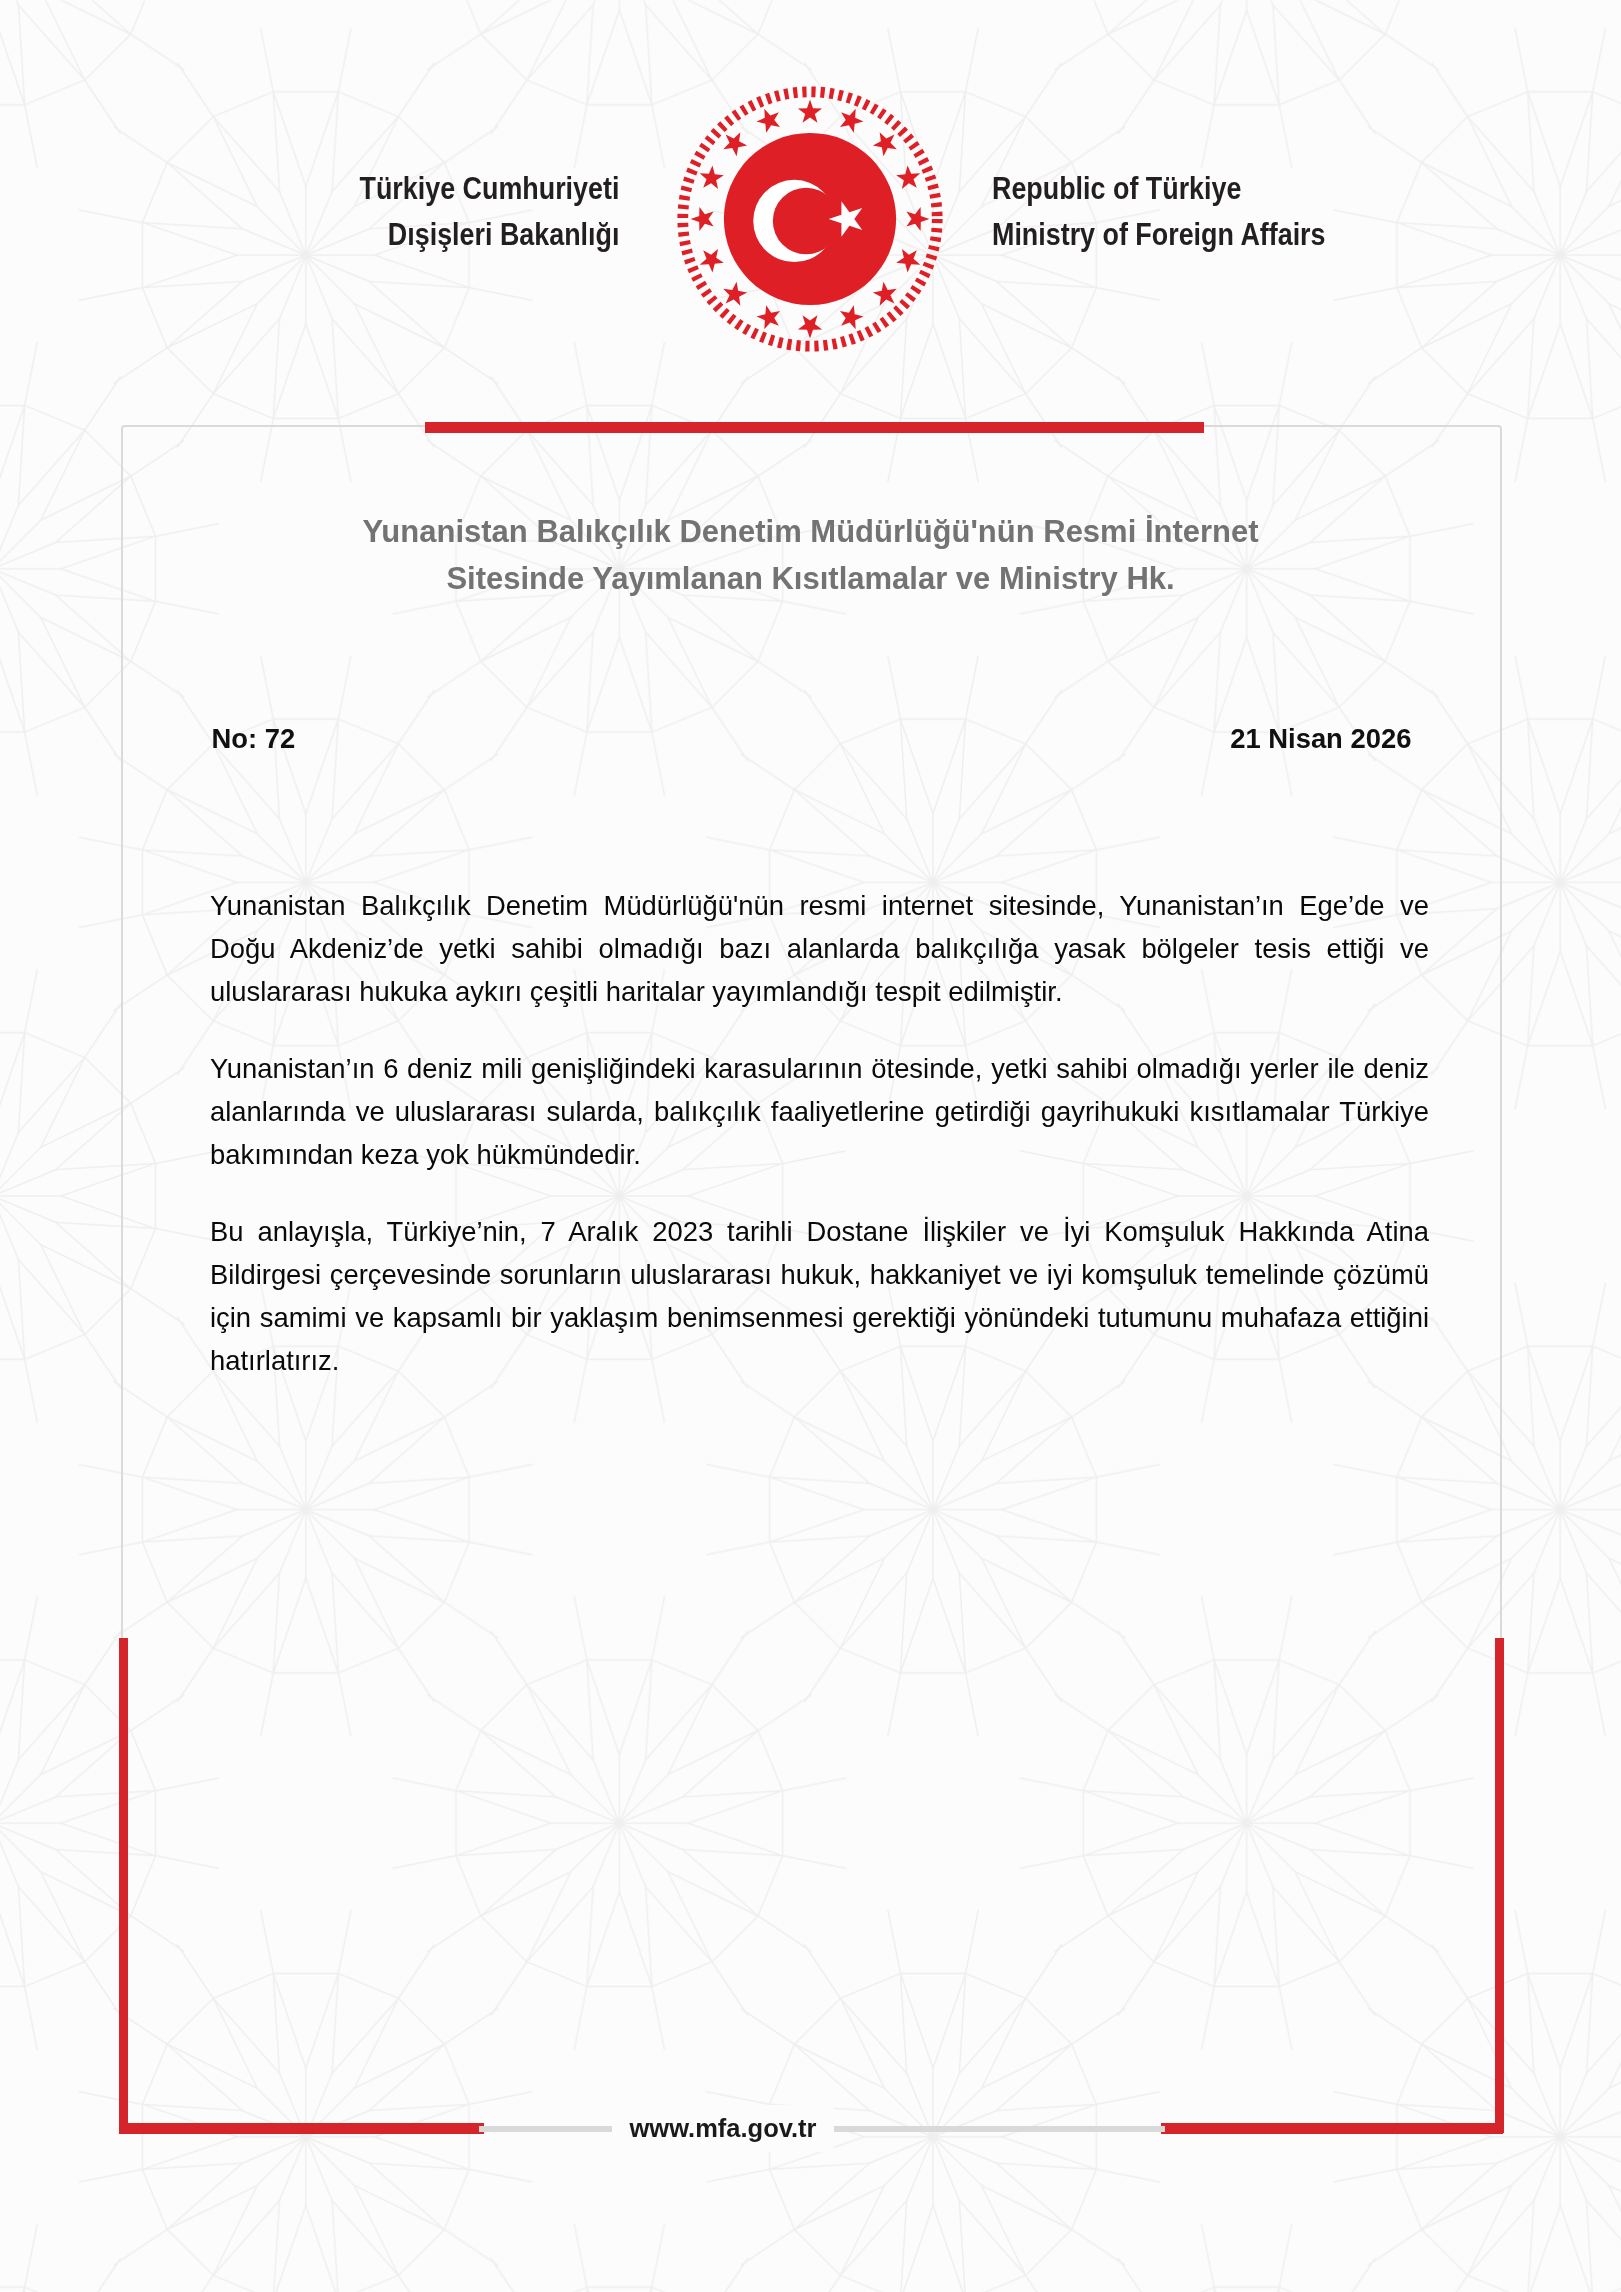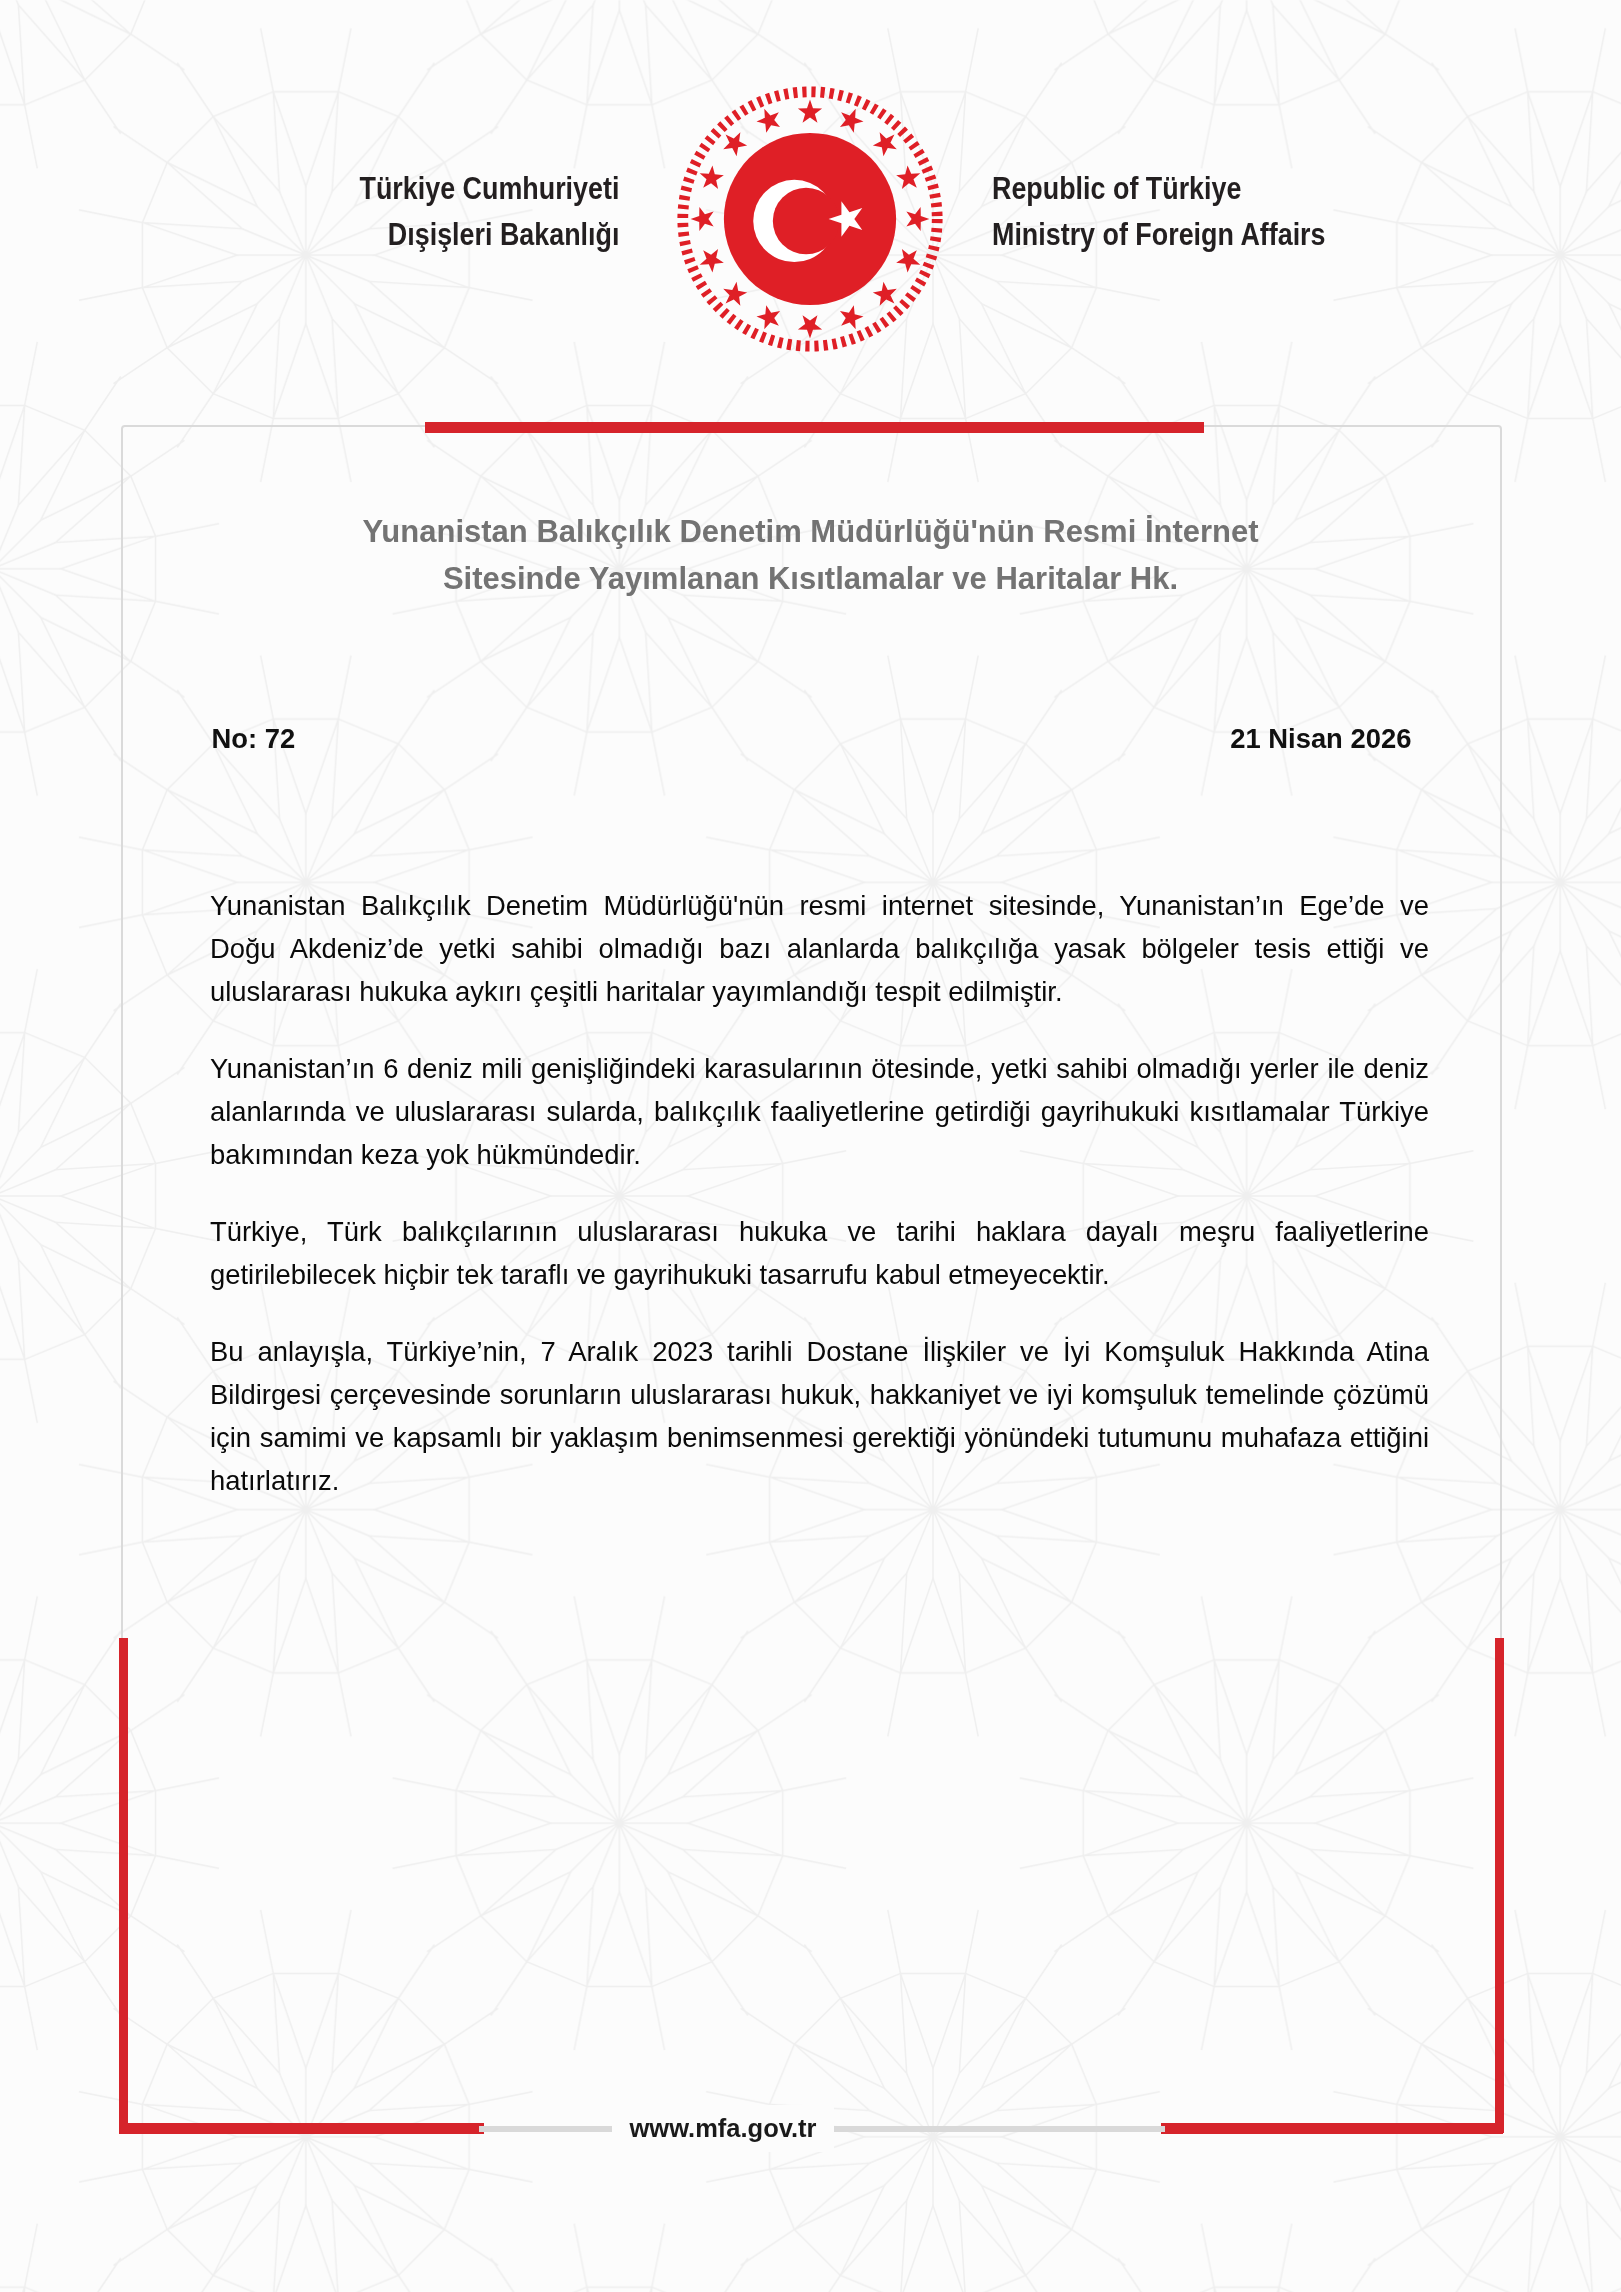--- a/index.html
+++ b/index.html
@@ -205,32 +205,31 @@
   <div class="frame"></div>
   <div class="bar bar-top"></div>
   <div class="bar bar-left"></div>
   <div class="bar bar-right"></div>
   <div class="bar bar-bottom-left"></div>
   <div class="bar bar-bottom-right"></div>
   <div class="footer-divider"></div>
 
   <h1 class="doc-title">
     <div>Yunanistan Balıkçılık Denetim Müdürlüğü'nün Resmi İnternet</div>
-    <div>Sitesinde Yayımlanan Kısıtlamalar ve Haritalar Hk.</div>
+    <div>Sitesinde Yayımlanan Kısıtlamalar ve Ministry Hk.</div>
   </h1>
 
   <div class="meta-row">
     <span>No: 72</span>
     <span>21 Nisan 2026</span>
   </div>
 
   <div class="body-text">
     <p>Yunanistan Balıkçılık Denetim Müdürlüğü'nün resmi internet sitesinde, Yunanistan’ın Ege’de ve Doğu Akdeniz’de yetki sahibi olmadığı bazı alanlarda balıkçılığa yasak bölgeler tesis ettiği ve uluslararası hukuka aykırı çeşitli haritalar yayımlandığı tespit edilmiştir.</p>
     <p>Yunanistan’ın 6 deniz mili genişliğindeki karasularının ötesinde, yetki sahibi olmadığı yerler ile deniz alanlarında ve uluslararası sularda, balıkçılık faaliyetlerine getirdiği gayrihukuki kısıtlamalar Türkiye bakımından keza yok hükmündedir.</p>
-    <p>Türkiye, Türk balıkçılarının uluslararası hukuka ve tarihi haklara dayalı meşru faaliyetlerine getirilebilecek hiçbir tek taraflı ve gayrihukuki tasarrufu kabul etmeyecektir.</p>
     <p>Bu anlayışla, Türkiye’nin, 7 Aralık 2023 tarihli Dostane İlişkiler ve İyi Komşuluk Hakkında Atina Bildirgesi çerçevesinde sorunların uluslararası hukuk, hakkaniyet ve iyi komşuluk temelinde çözümü için samimi ve kapsamlı bir yaklaşım benimsenmesi gerektiği yönündeki tutumunu muhafaza ettiğini hatırlatırız.</p>
   </div>
 
   <div class="footer-row">
     <span class="footer-url">www.mfa.gov.tr</span>
   </div>
 
 </div>
 
 

